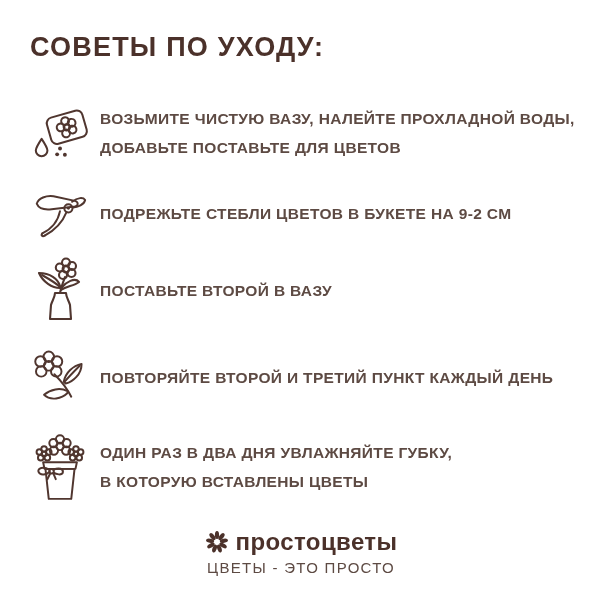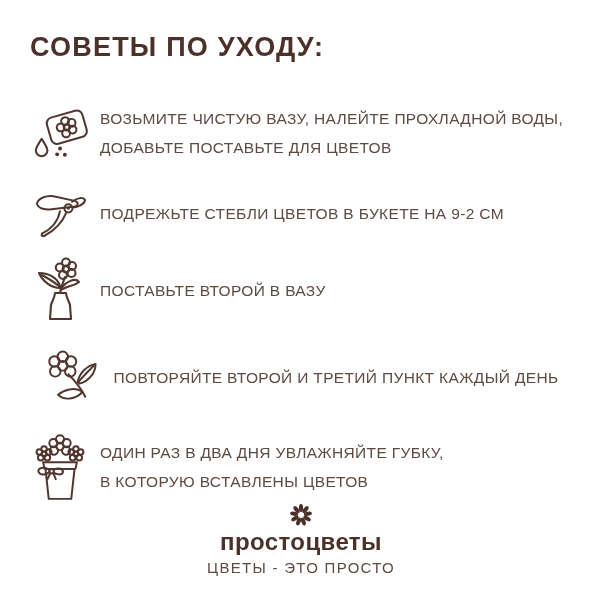--- a/index.html
+++ b/index.html
@@ -22,25 +22,26 @@
     letter-spacing: 1.2px;
     color: #4b312a;
     margin-top: 4px;
   }
 
   .tips { margin-top: 38px; }
 
   .tip {
     display: flex;
     align-items: center;
+    font-weight: bold;
   }
   .tip-1 { margin-bottom: 21px; }
   .tip-2 { margin-bottom: 17px; }
   .tip-3 { margin-bottom: 25px; }
-  .tip-4 { margin-bottom: 25px; justify-content: center; }
+  .tip-4 { margin-bottom: 25px; }
 
   .tip-icon {
     flex: 0 0 70px;
     display: flex;
     align-items: center;
     justify-content: flex-start;
   }
   .tip-icon svg { display: block; }
 
   .tip-text {
@@ -52,22 +53,21 @@
   .tip-text span { display: block; white-space: nowrap; }
 
   .footer {
     margin-top: auto;
     text-align: center;
   }
   .brand-row {
     display: flex;
     align-items: center;
     justify-content: center;
-    gap: 1px;
-    flex-direction: column;
+    gap: 7px;
   }
   .brand-name {
     font-size: 24px;
     font-weight: bold;
     letter-spacing: 0.4px;
     color: #4b312a;
   }
   .brand-tagline {
     margin-top: 3px;
     font-size: 15px;
@@ -206,21 +206,21 @@
             <path d="M21 41 C14 37 8 39 9 43 C11 48 18 46 21 43"></path>
             <path d="M25 41 C31 38 36 40 35 44 C34 47 28 46 25 44"></path>
             <circle cx="23" cy="42.5" r="2.4"></circle>
             <path d="M21.5 45 L18.5 51"></path>
             <path d="M25 45 L27.5 51"></path>
           </g>
         </svg>
       </div>
       <div class="tip-text">
         <span>ОДИН РАЗ В ДВА ДНЯ УВЛАЖНЯЙТЕ ГУБКУ,</span>
-        <span>В КОТОРУЮ ВСТАВЛЕНЫ ЦВЕТОВ</span>
+        <span>В КОТОРУЮ ВСТАВЛЕНЫ ЦВЕТЫ</span>
       </div>
     </div>
 
   </div>
 
   <div class="footer">
     <div class="brand-row">
       <span>
         <svg width="24" height="24" viewBox="0 0 24 24" style="display:block">
           <g fill="#4b312a">

